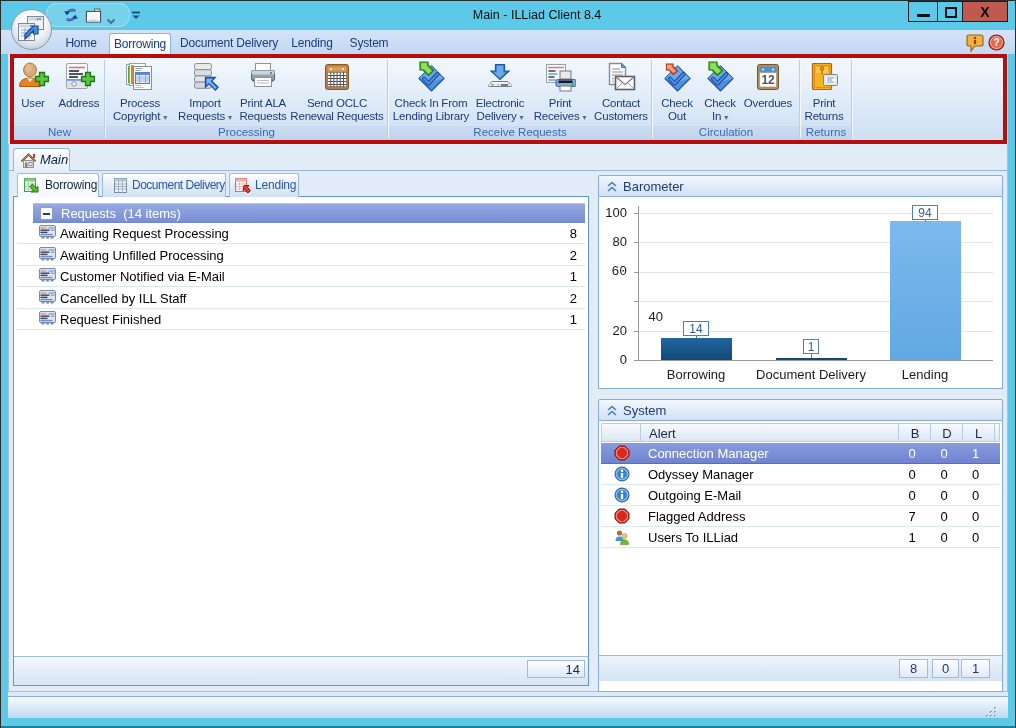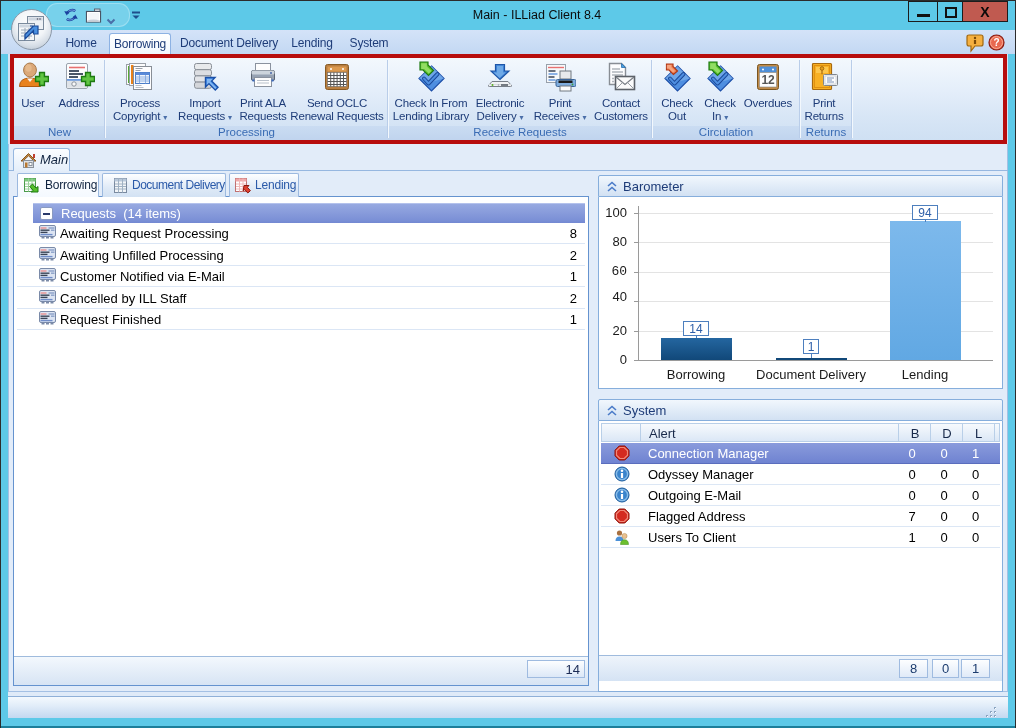--- a/index.html
+++ b/index.html
@@ -452,21 +452,21 @@
     <div class="abs" style="left:39px;top:9px;width:1px;height:154px;background:#9a9a9a;"></div>
     <div class="abs" style="left:35px;top:16px;width:4px;height:1px;background:#9a9a9a;"></div>
     <div class="abs" style="left:35px;top:45px;width:4px;height:1px;background:#9a9a9a;"></div>
     <div class="abs" style="left:35px;top:75px;width:4px;height:1px;background:#9a9a9a;"></div>
     <div class="abs" style="left:35px;top:104px;width:4px;height:1px;background:#9a9a9a;"></div>
     <div class="abs" style="left:35px;top:134px;width:4px;height:1px;background:#9a9a9a;"></div>
     <div class="abs" style="left:35px;top:163px;width:4px;height:1px;background:#9a9a9a;"></div>
     <div class="ylab" style="top:8px;">100</div>
     <div class="ylab" style="top:37px;">80</div>
     <div class="ylab" style="top:67px;font-family:Liberation Mono, monospace;">60</div>
-    <div class="ylab" style="top:92px;">40</div>
+    <div class="ylab" style="top:112px;margin-left:36px;">40</div>
     <div class="ylab" style="top:126px;">20</div>
     <div class="ylab" style="top:155px;">0</div>
     <div class="abs" style="left:62px;top:141px;width:71px;height:22px;background:linear-gradient(180deg,#2466a0,#114879);"></div>
     <div class="abs" style="left:177px;top:161px;width:71px;height:2px;background:#114879;"></div>
     <div class="abs" style="left:291px;top:24px;width:71px;height:139px;background:linear-gradient(180deg,#7db9ec,#61a8e3);"></div>
     <div class="callout" style="left:84px;top:124px;width:26px;">14</div>
     <div class="abs" style="left:97px;top:139px;width:1px;height:2px;background:#4d7fbe;"></div>
     <div class="callout" style="left:204px;top:142px;width:16px;">1</div>
     <div class="abs" style="left:212px;top:157px;width:1px;height:4px;background:#4d7fbe;"></div>
     <div class="callout" style="left:313px;top:8px;width:26px;">94</div>
@@ -539,21 +539,21 @@
         <span class="sd">0</span>
         <span class="sl">0</span>
       </div>
     <div class="srow" style="top:106px;">
         <span class="sic" id="si-5"><svg width="16" height="16" viewBox="0 0 16 16">
             <circle cx="5.5" cy="4" r="2.6" fill="#a87040"></circle>
             <path d="M1.5 12 q0 -4.5 4 -4.5 q4 0 4 4.5 z" fill="#4a90d8"></path>
             <circle cx="10.5" cy="7" r="2.6" fill="#e8c090" stroke="#b08850" stroke-width="0.5"></circle>
             <path d="M6.5 15.5 q0 -4.8 4 -4.8 q4 0 4 4.8 z" fill="#6cc030" stroke="#3a8a10" stroke-width="0.5"></path>
           </svg></span>
-        <span class="stxt">Users To Client</span>
+        <span class="stxt">Users To ILLiad</span>
         <span class="sb">1</span>
         <span class="sd">0</span>
         <span class="sl">0</span>
       </div>
     <div class="abs" style="left:0;top:234px;right:0;height:25px;border-top:1px solid #9fbbdd;background:linear-gradient(#eef4fb,#d5e3f4);">
       <div class="sfbox" style="left:300px;">8</div>
       <div class="sfbox" style="left:333px;width:27px;">0</div>
       <div class="sfbox" style="left:362px;">1</div>
     </div>
   </div>

